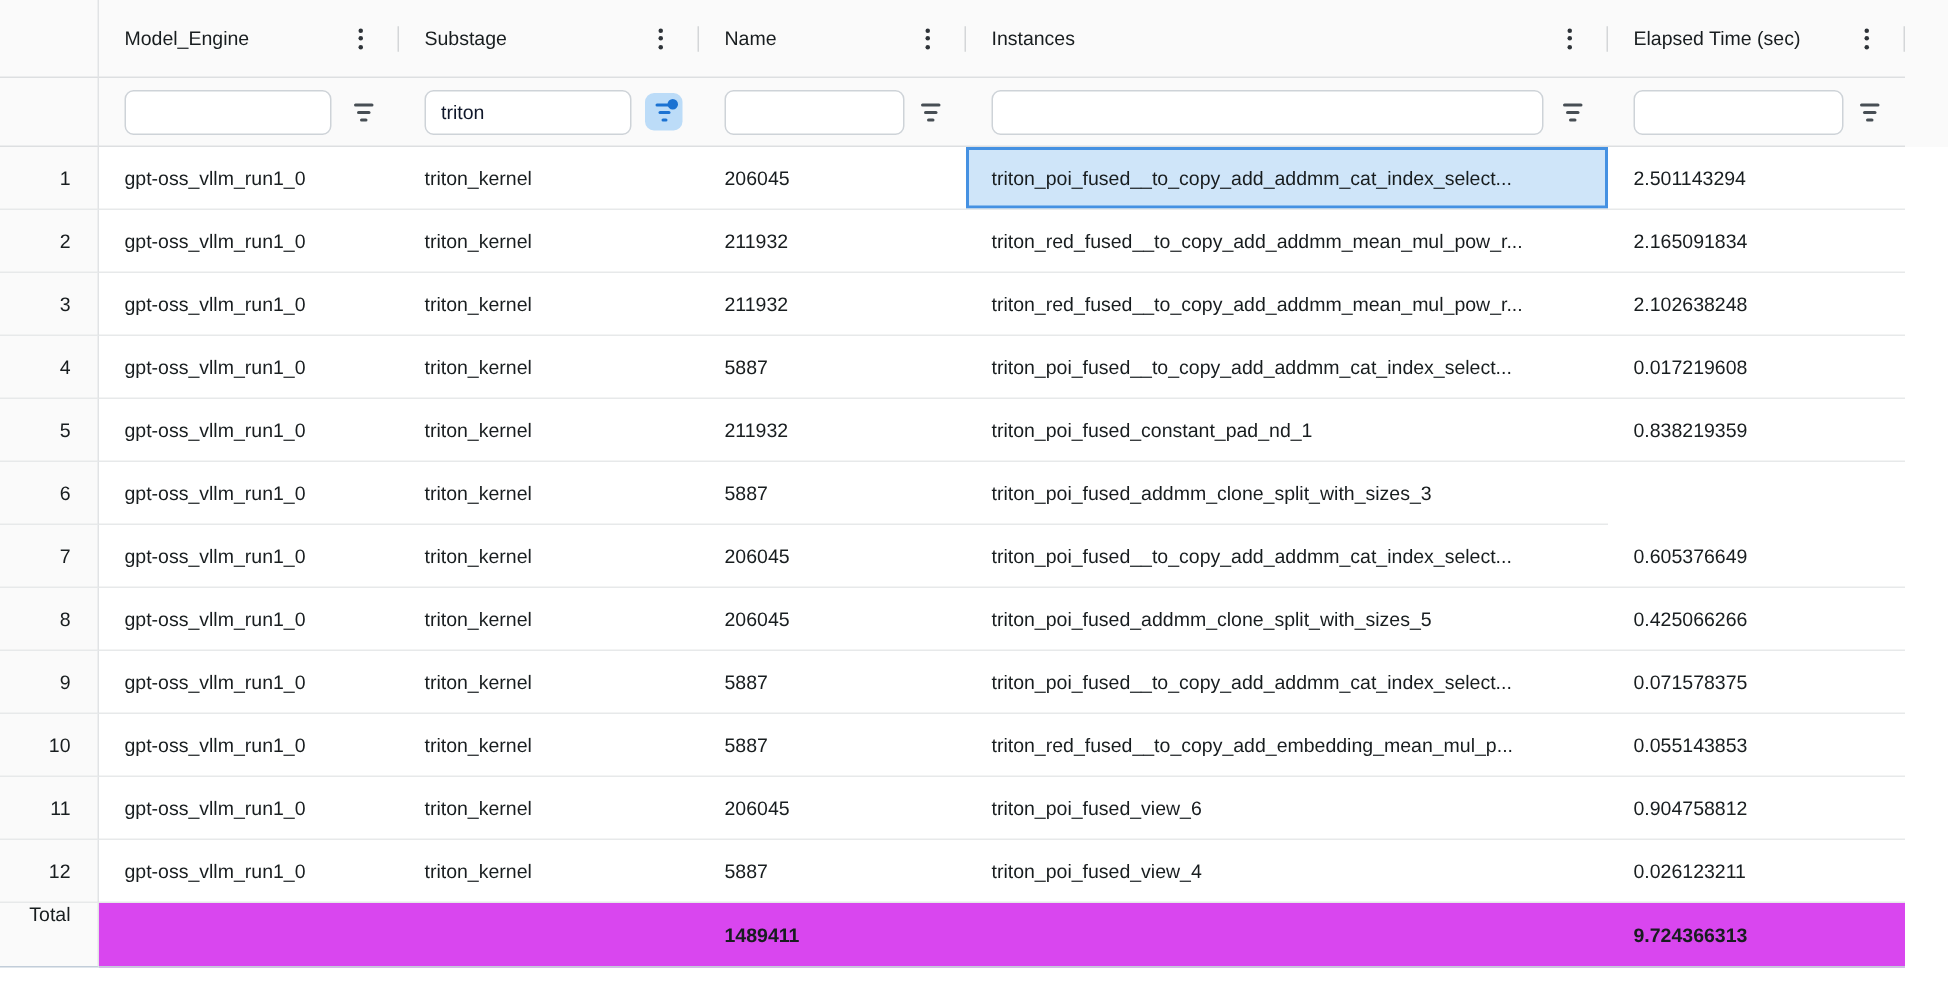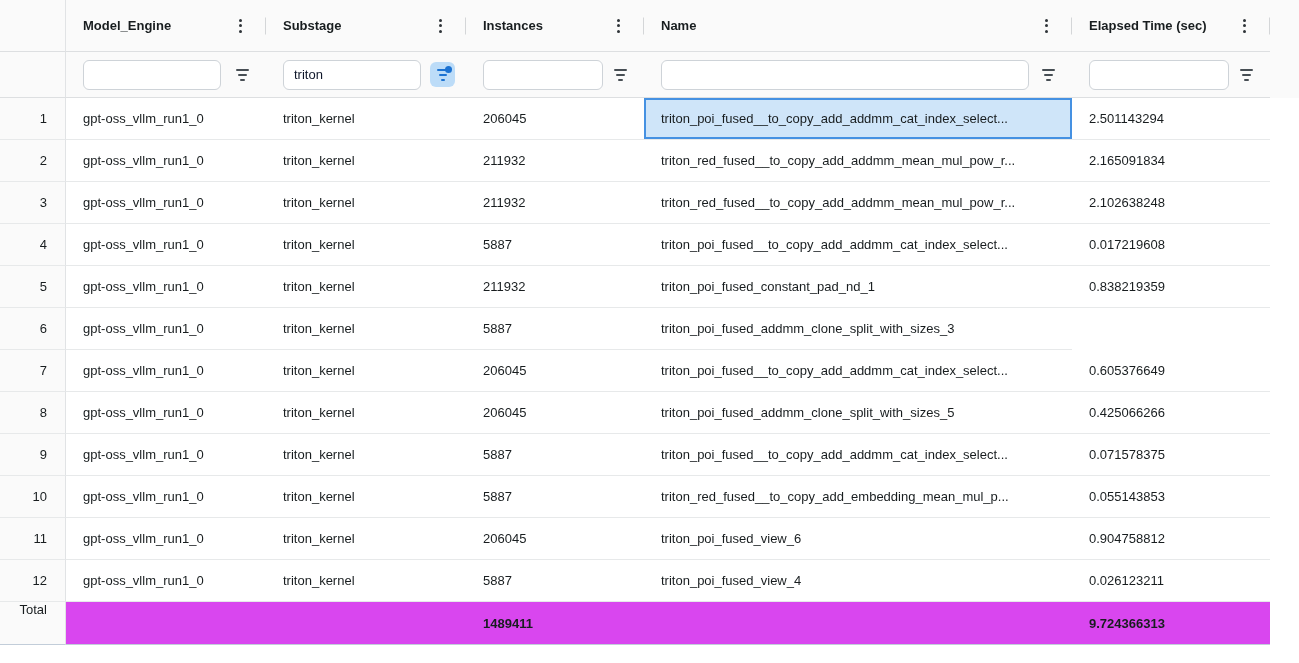--- a/index.html
+++ b/index.html
@@ -6,21 +6,21 @@
   html,body { background:#fff; }
   body { font-family:"Liberation Sans", sans-serif; font-size:13px; color:#181d1f; }
   .grid { position:relative; width:1299px; height:663px; background:#fff; overflow:hidden; }
 
   .row { display:grid; grid-template-columns:66px 200px 200px 178px 428px 198px 29px; }
 
   
   .hdr-row { height:52px; background:#fafafa; }
   .hdr-cell { position:relative; display:flex; align-items:center; padding:0 8px 0 17px;
               border-bottom:1px solid #dddfe1; }
-  .hdr-cell .label { font-weight:700; white-space:nowrap; overflow:hidden; }
+  .hdr-cell .label { font-weight:400; white-space:nowrap; overflow:hidden; }
   .hdr-cell .spacer { flex:1; }
   .hdr-filler { background:#fafafa; }
   .num-col { background:#fafafa; border-right:1px solid #e1e3e5; }
 
   .sep { position:absolute; right:0; top:50%; transform:translateY(-50%);
          width:1px; height:17px; background:#d4d6d8; }
 
   .kebab { display:flex; flex-direction:column; gap:2.5px; padding:6px 5px; margin-right:11px; cursor:pointer; }
   .kebab i { width:3px; height:3px; border-radius:50%; background:#2e3338; }
 
@@ -83,32 +83,32 @@
       <span class="spacer"></span>
       <span class="kebab">
           <i></i>
           <i></i>
           <i></i>
         </span>
       <span class="sep"></span>
     </div>
 
     <div class="hdr-cell">
+      <span class="label">Name</span>
+      <span class="spacer"></span>
+      <span class="kebab">
+          <i></i>
+          <i></i>
+          <i></i>
+        </span>
+      <span class="sep"></span>
+    </div>
+
+    <div class="hdr-cell">
       <span class="label">Instances</span>
-      <span class="spacer"></span>
-      <span class="kebab">
-          <i></i>
-          <i></i>
-          <i></i>
-        </span>
-      <span class="sep"></span>
-    </div>
-
-    <div class="hdr-cell">
-      <span class="label">Name</span>
       <span class="spacer"></span>
       <span class="kebab">
           <i></i>
           <i></i>
           <i></i>
         </span>
       <span class="sep"></span>
     </div>
 
     <div class="hdr-cell">

